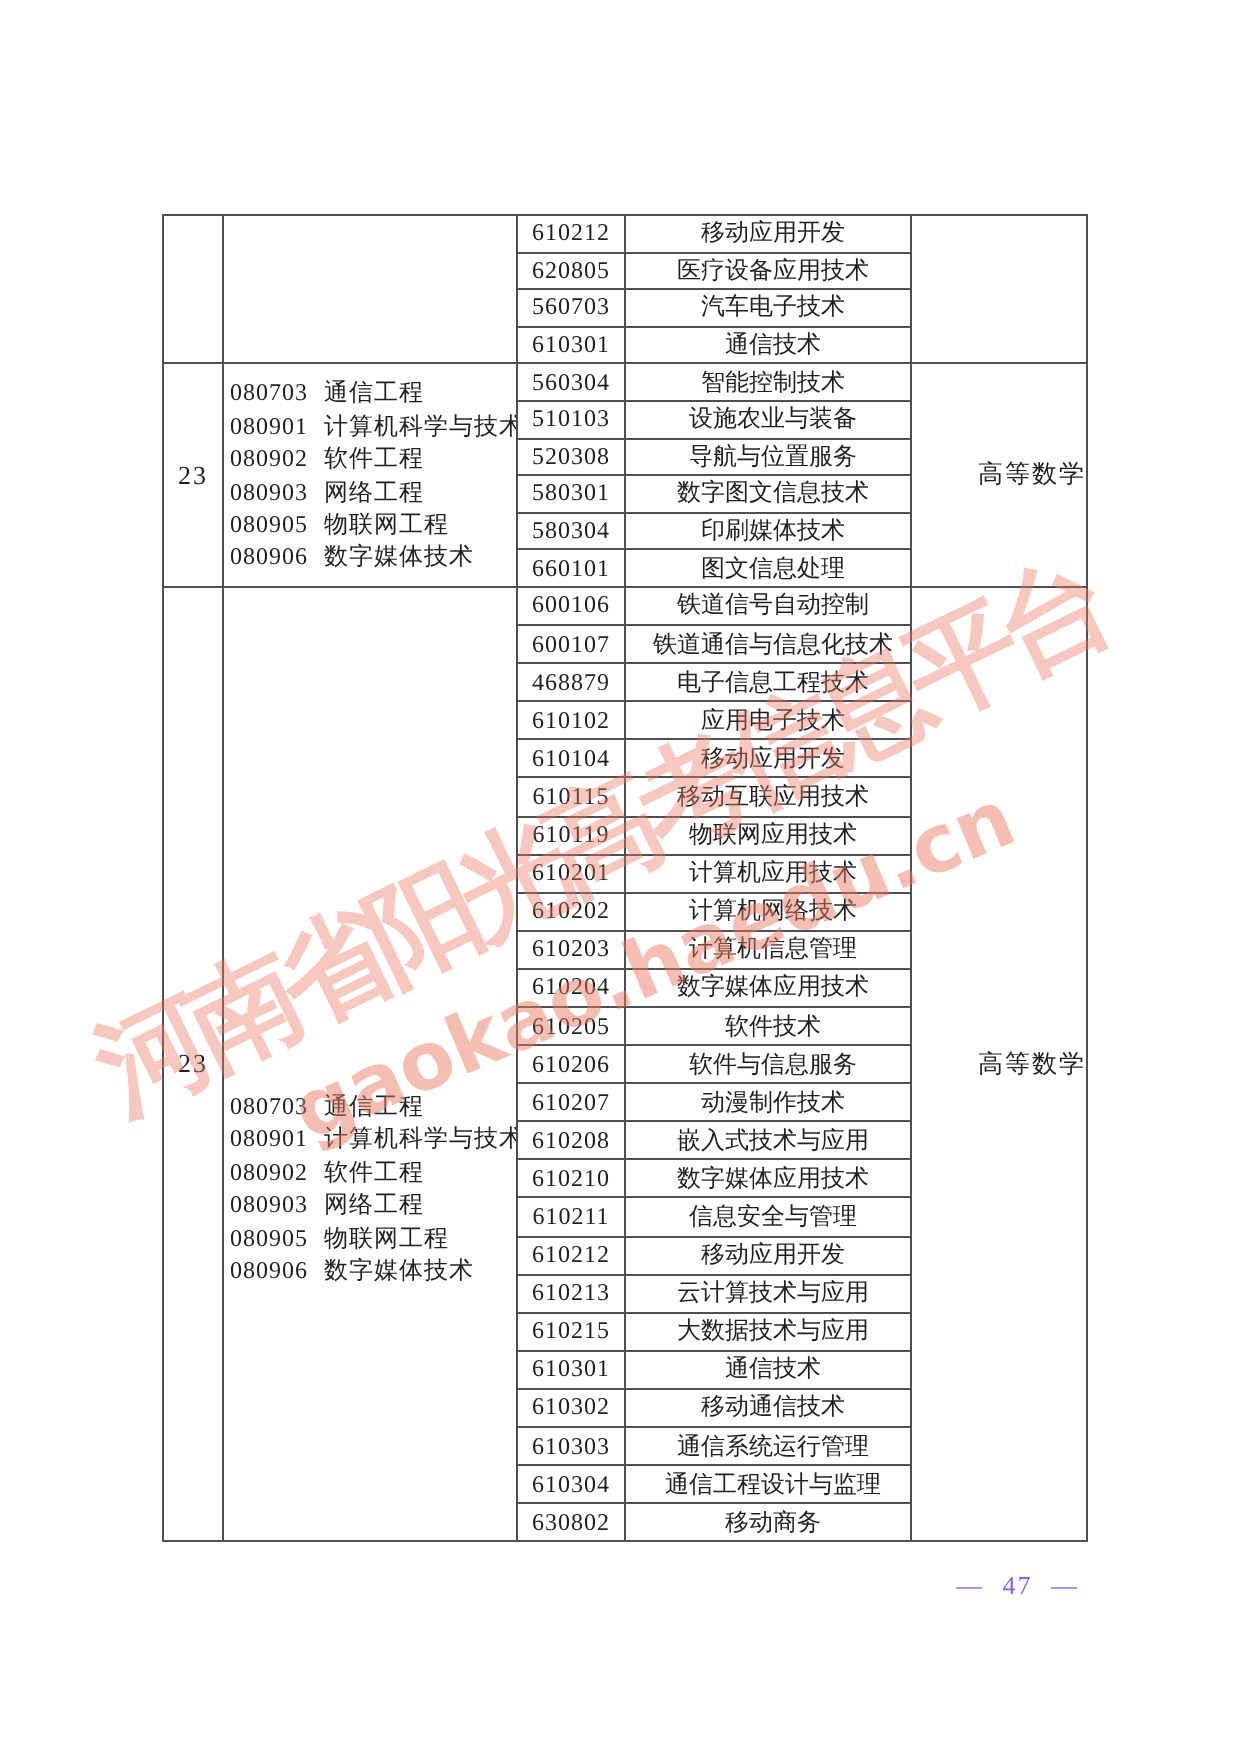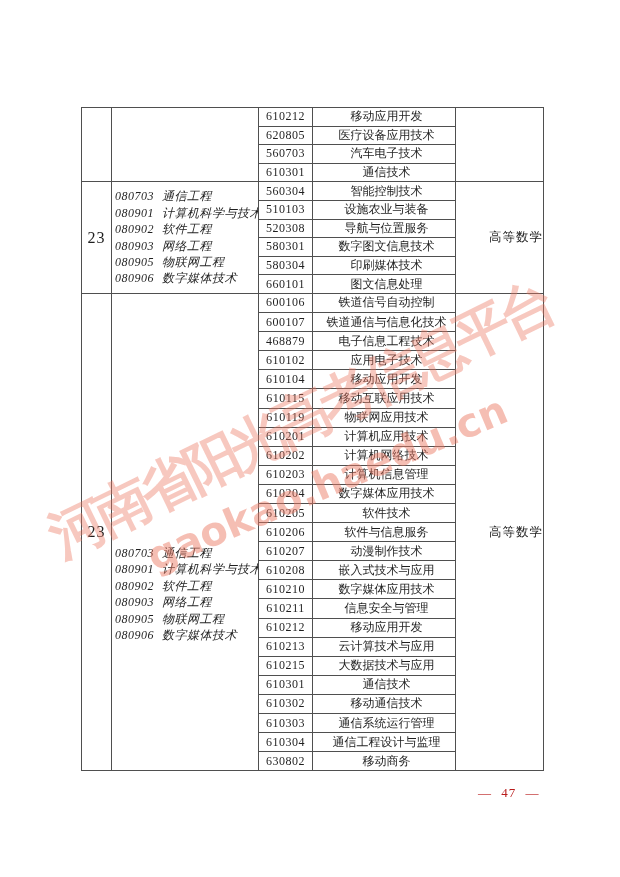--- a/index.html
+++ b/index.html
@@ -38,25 +38,25 @@
   .col-group  {width:30px;}
   .col-majors {width:147px;}
   .col-code   {width:54px;}
   .col-name   {width:143px;}
   .col-subject{width:88px;}
 
   tr.sec0{height:18.6px;}
   tr.sec1{height:18.6px;}
   tr.sec2{height:19.1px;}
 
-  td.group-cell{text-align:center;font-size:16px;letter-spacing:1px;}
+  td.group-cell{text-align:center;font-size:13px;letter-spacing:1px;}
   td.course-code-cell{text-align:center;letter-spacing:0.5px;}
   td.course-name-cell{padding-left:5px;text-align:center;}
   td.subject-cell{text-align:right;font-size:12.5px;letter-spacing:1px;}
-  td.majors-cell{padding-left:3px;font-style:italic;}
+  td.majors-cell{padding-left:3px;}
 
   .majors-wrap{line-height:16.4px;}
   tr.sec2 td.majors-cell .majors-wrap{position:relative;top:62px;}
   .major-line{white-space:nowrap;}
   .m-code{display:inline-block;width:47px;letter-spacing:0.5px;}
   .m-name{letter-spacing:0.5px;}
 
   
   .watermark{
     position:absolute;
@@ -84,21 +84,21 @@
     color:#ec7862;
     opacity:0.48;
     transform:rotate(-23deg);
   }
 
   
   .page-number{
     position:absolute;
     left:478px;top:785px;
     font-size:13px;
-    color:#b91c1c;
+    color:#8b5cf6;
     word-spacing:5px;
     letter-spacing:1px;
   }
 </style>
 </head>
 <body>
 
 <div class="page">
 
   <div class="watermark wm-cn">河南省阳光高考信息平台</div>

